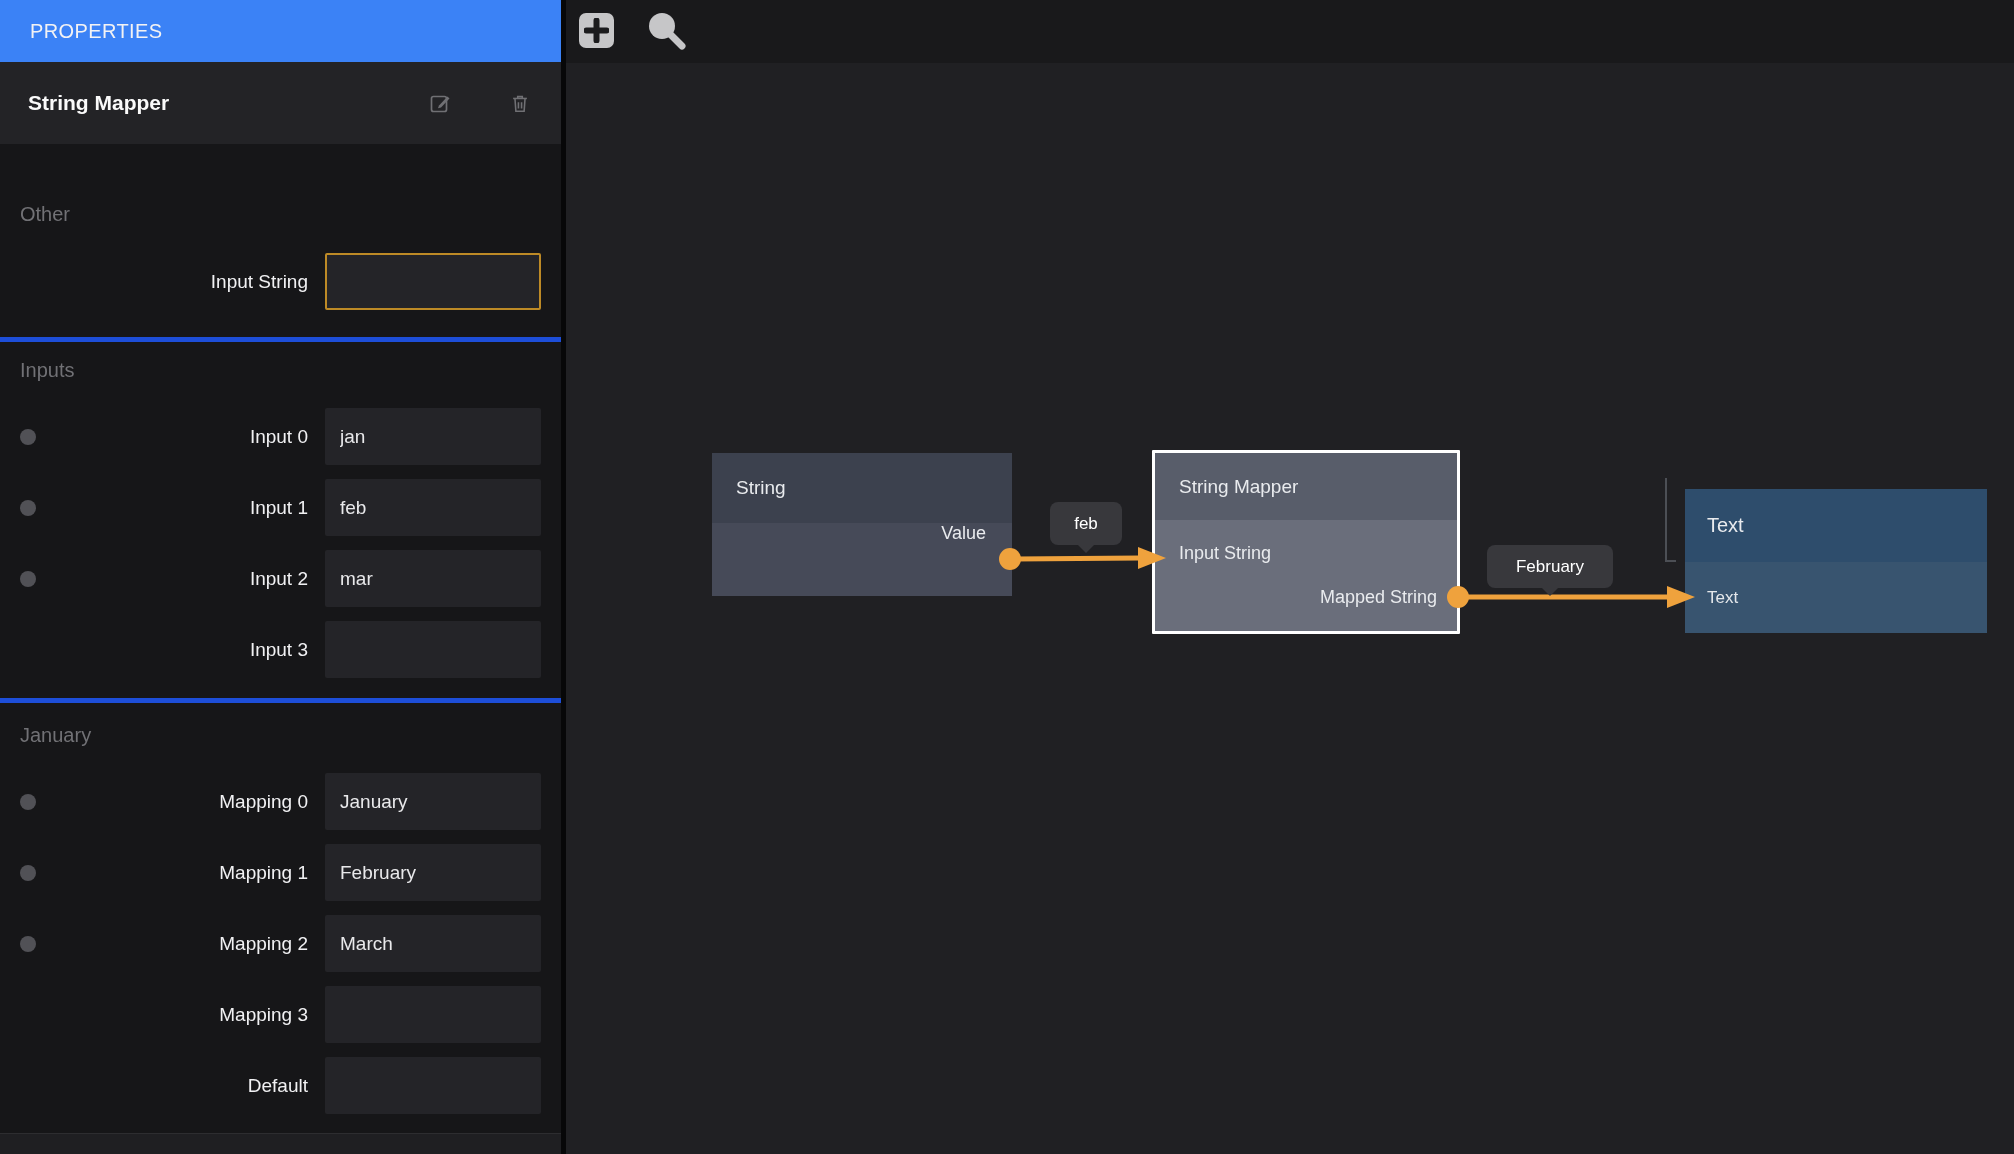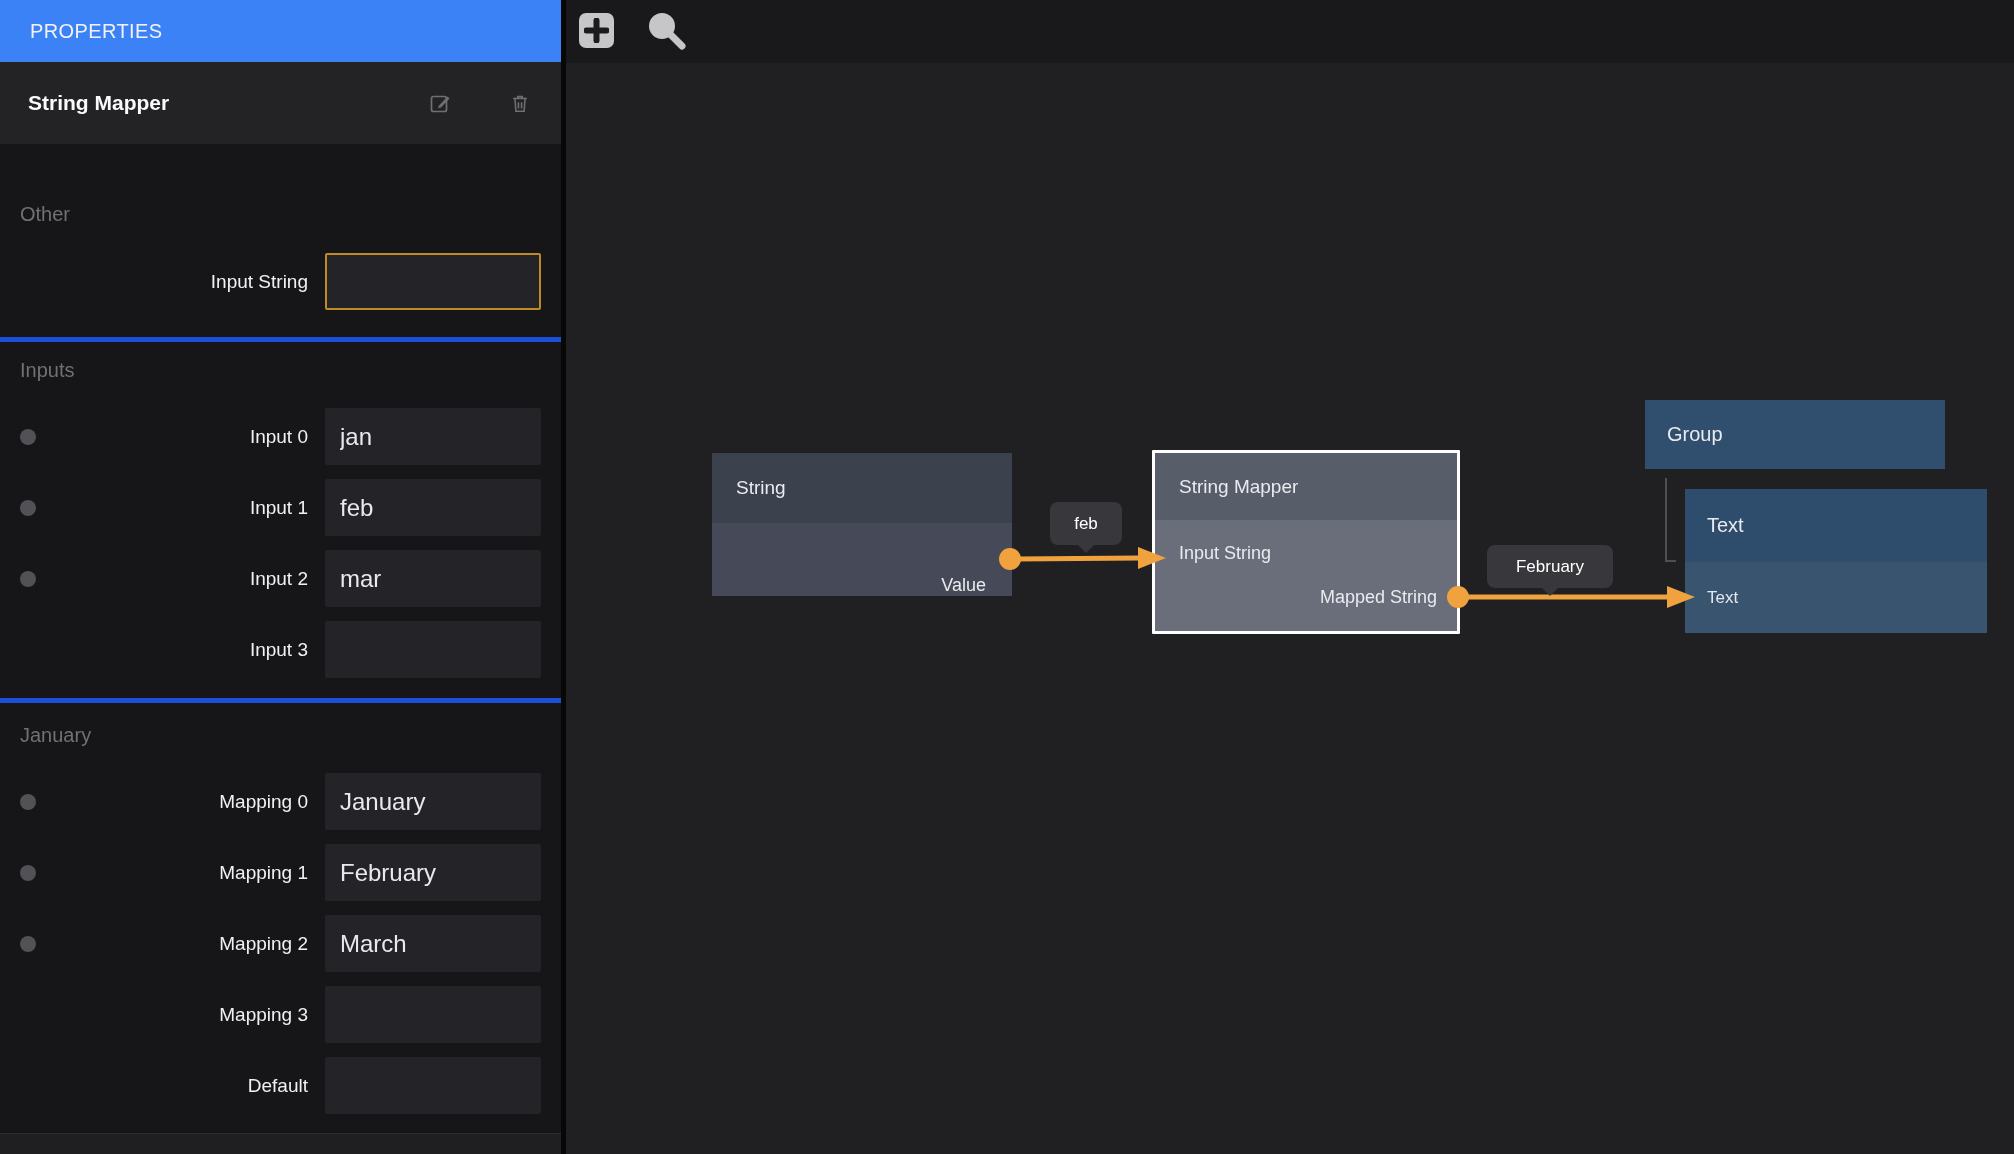--- a/index.html
+++ b/index.html
@@ -33,21 +33,21 @@
   .sec-inputs { padding-bottom:20px; }
   .sec-mappings { padding-bottom:22px; }
 
   .row-port { width:16px; height:16px; border-radius:50%; background:#515156; flex:none; }
   .row-port.hidden { visibility:hidden; }
   .row-label { flex:1; text-align:right; padding-right:17px; color:#f1f1f3;
     font-size:19px; white-space:nowrap; }
   .row-box { width:216px; height:57px; flex:none; background:#242428; border-radius:2px;
     display:flex; align-items:center; }
   .row-box input { width:100%; height:100%; background:transparent; border:none;
-    outline:none; color:#e9e9eb; font-size:24px; padding:0 15px;
+    outline:none; color:#e9e9eb; font-size:19px; padding:0 15px;
     font-family:"Liberation Sans", sans-serif; }
   .row-box.focused { border:2px solid #bd8a26; }
   .sidebar-footer { position:absolute; left:0; bottom:0; width:561px; height:21px;
     background:#1f1f22; border-top:1px solid #2d2d30; }
 
   .v-divider { position:absolute; left:561px; top:0; width:5px; height:1154px;
     background:#070708; }
 
   
   .canvas { position:absolute; left:566px; top:0; width:1448px; height:1154px;
@@ -59,21 +59,21 @@
     justify-content:center; cursor:pointer; }
   .tool-search { position:absolute; left:80px; top:9px; width:42px; height:44px;
     cursor:pointer; }
 
   
   .node { position:absolute; color:#e9ebee; }
   .node-header { display:flex; align-items:center; font-size:19px; padding-left:24px; }
   .string-node { left:146px; top:453px; width:300px; }
   .string-node .node-header { height:70px; background:#3c414e; }
   .string-node .node-body { height:73px; background:#464a58; display:flex;
-    align-items:flex-end; justify-content:flex-end; padding-right:26px; font-size:18px; }
+    align-items:flex-start; justify-content:flex-end; padding-right:26px; font-size:18px; }
 
   .mapper-node { left:586px; top:450px; width:308px; height:184px;
     border:3px solid #ffffff; border-radius:1px; }
   .mapper-node .node-header { height:67px; background:#585d6a; padding-left:24px; }
   .mapper-node .node-body { height:111px; background:#6a6e7b; padding:14px 0 0 0; }
   .mapper-row { height:38px; display:flex; align-items:center; font-size:18px; }
   .mapper-row.in { padding-left:24px; }
   .mapper-row.out { justify-content:flex-end; padding-right:20px; margin-top:6px; }
 
   .group-node { left:1079px; top:400px; width:300px; height:69px; background:#304f6e; }
@@ -246,25 +246,20 @@
     <div class="node-body">
       <div class="mapper-row in">
         <span>Input String</span>
       </div>
       <div class="mapper-row out">
         <span>Mapped String</span>
       </div>
     </div>
   </div>
 
-  <div class="node group-node">
-    <div class="node-header">
-      <span>Group</span>
-    </div>
-  </div>
 
   <div class="bracket-v"></div>
   <div class="bracket-h"></div>
 
   <div class="node text-node">
     <div class="node-header">
       <span>Text</span>
     </div>
     <div class="node-body">
       <span>Text</span>

